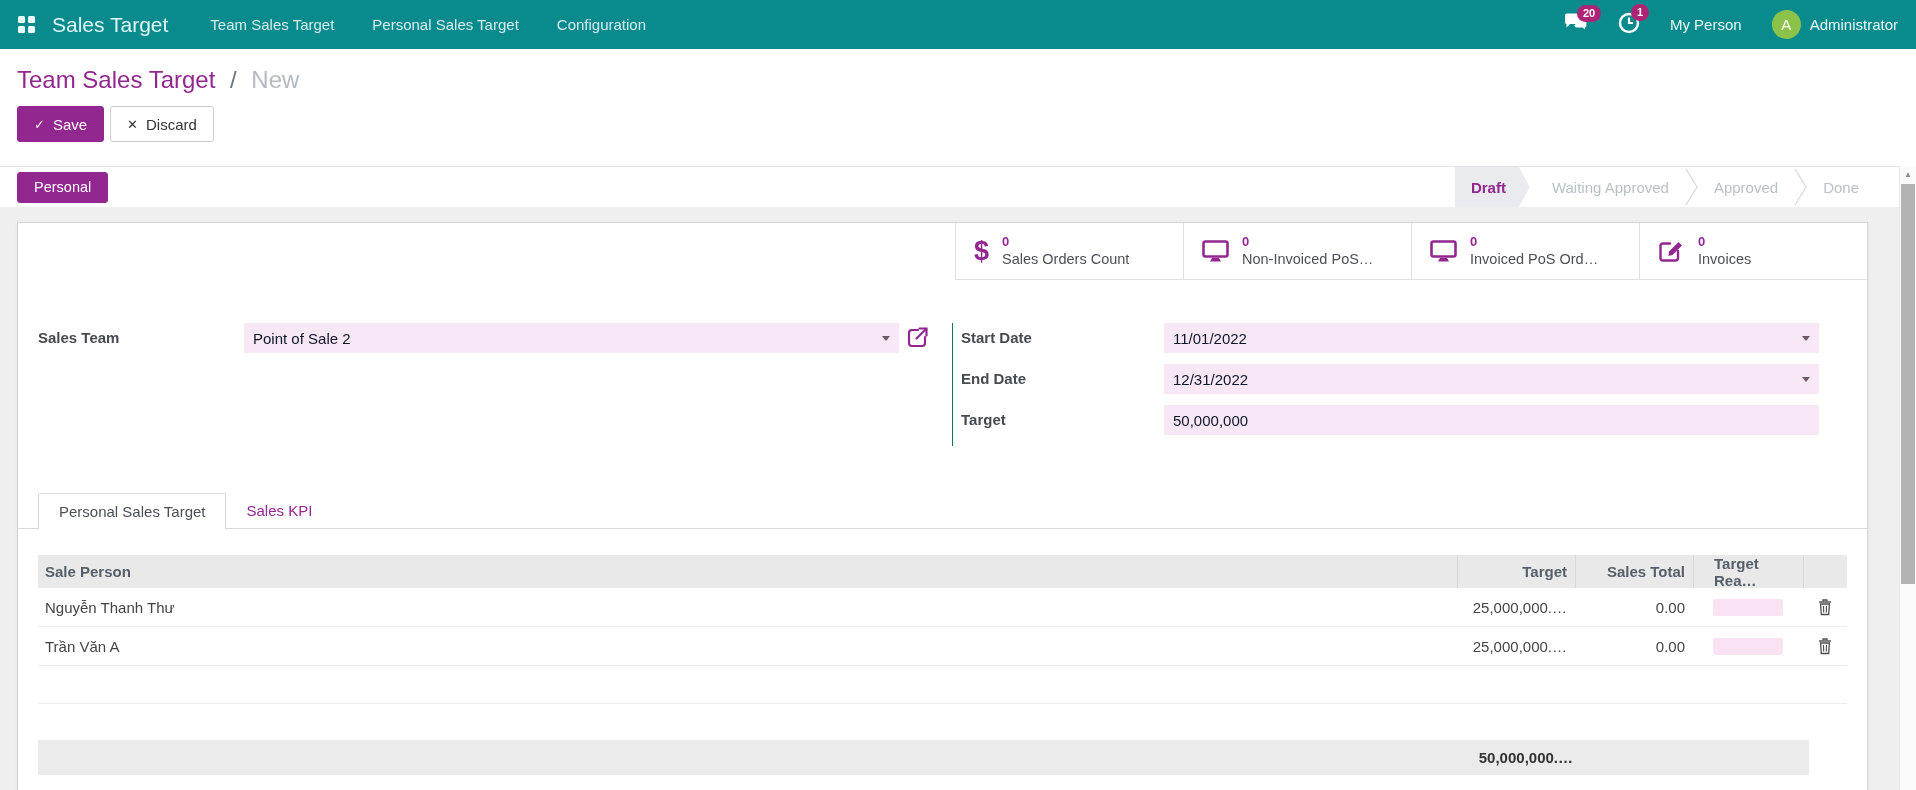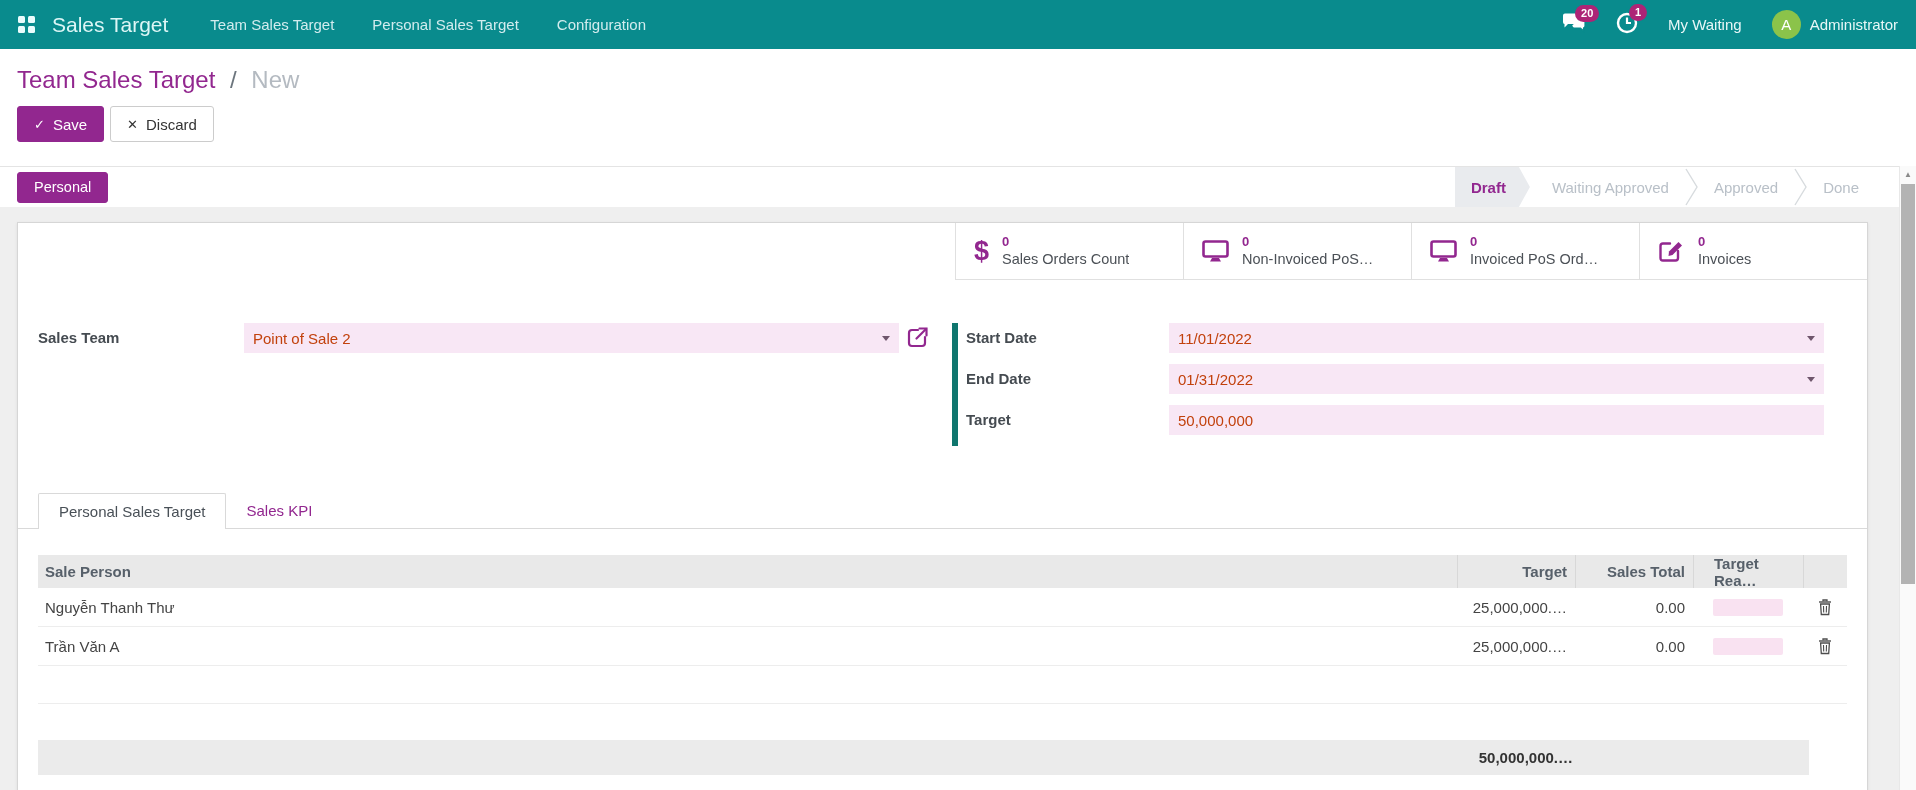--- a/index.html
+++ b/index.html
@@ -57,26 +57,26 @@
   .stat-btn { flex:1; display:flex; align-items:center; gap:13px; padding:0 6px 0 18px;
     border-left:1px solid #e0e0e0; cursor:pointer; background:#fff; }
   .stat-icon { color:#92278f; flex:none; display:flex; align-items:center; }
   .stat-dollar { font-size:27px; font-weight:bold; color:#92278f; }
   .stat-text { display:flex; flex-direction:column; line-height:1.25; overflow:hidden; }
   .stat-value { color:#92278f; font-size:13px; font-weight:bold; }
   .stat-label { color:#4b5056; font-size:14.5px; white-space:nowrap; }
 
   .form-area { display:flex; margin-top:43px; }
   .form-left { width:934px; display:flex; align-items:flex-start; padding-left:20px; }
-  .form-right { flex:1; border-left:6px solid #0f766e; padding-left:8px; }
+  .form-right { flex:1; border-left:1px solid #0f766e; padding-left:8px; }
   .f-label { font-size:15px; font-weight:bold; color:#454b51; padding-top:6px; }
   .form-left .f-label { width:206px; }
   .form-right .f-label { width:203px; }
   .field { position:relative; background:#f8e7f5; height:30px; display:flex; align-items:center;
-    padding:0 24px 0 9px; font-size:15px; color:#c2410c; width:655px; cursor:text; }
+    padding:0 24px 0 9px; font-size:15px; color:#0f172a; width:655px; cursor:text; }
   .caret { position:absolute; right:9px; top:13px; width:0; height:0;
     border-left:4.5px solid transparent; border-right:4.5px solid transparent;
     border-top:5px solid #6f566c; }
   .ext-link { margin-left:7px; margin-top:3px; cursor:pointer; flex:none; }
   .fr-row { display:flex; margin-bottom:11px; }
 
   .tabs { margin-top:47px; padding-left:20px; border-bottom:1px solid #d9d9d9;
     display:flex; align-items:flex-end; }
   .tab { font-size:15px; padding:9px 20px; cursor:pointer; }
   .tab-active { color:#495057; background:#fff; border:1px solid #d9d9d9; border-bottom:none;
@@ -137,21 +137,21 @@
     </div>
     <div class="icon-wrap">
       <span>
         <svg width="22" height="22" viewBox="0 0 22 22">
           <circle cx="11" cy="11" r="9" fill="none" stroke="#fff" stroke-width="2.4"></circle>
           <path d="M11 5.5 V11 H15" fill="none" stroke="#fff" stroke-width="2.2"></path>
         </svg>
       </span>
       <span class="badge">1</span>
     </div>
-    <div class="company">My Waiting</div>
+    <div class="company">My Person</div>
     <div class="user-wrap">
       <div class="avatar">A</div>
       <div class="username">Administrator</div>
     </div>
   </div>
 </div>
 
 <div class="control-panel">
   <div class="breadcrumb">
     <span class="bc-parent">Team Sales Target</span>
@@ -258,21 +258,21 @@
         <div class="fr-row">
           <div class="f-label">Start Date</div>
           <div class="field">
             <span>11/01/2022</span>
             <span class="caret"></span>
           </div>
         </div>
         <div class="fr-row">
           <div class="f-label">End Date</div>
           <div class="field">
-            <span>01/31/2022</span>
+            <span>12/31/2022</span>
             <span class="caret"></span>
           </div>
         </div>
         <div class="fr-row">
           <div class="f-label">Target</div>
           <div class="field">
             <span>50,000,000</span>
           </div>
         </div>
       </div>

